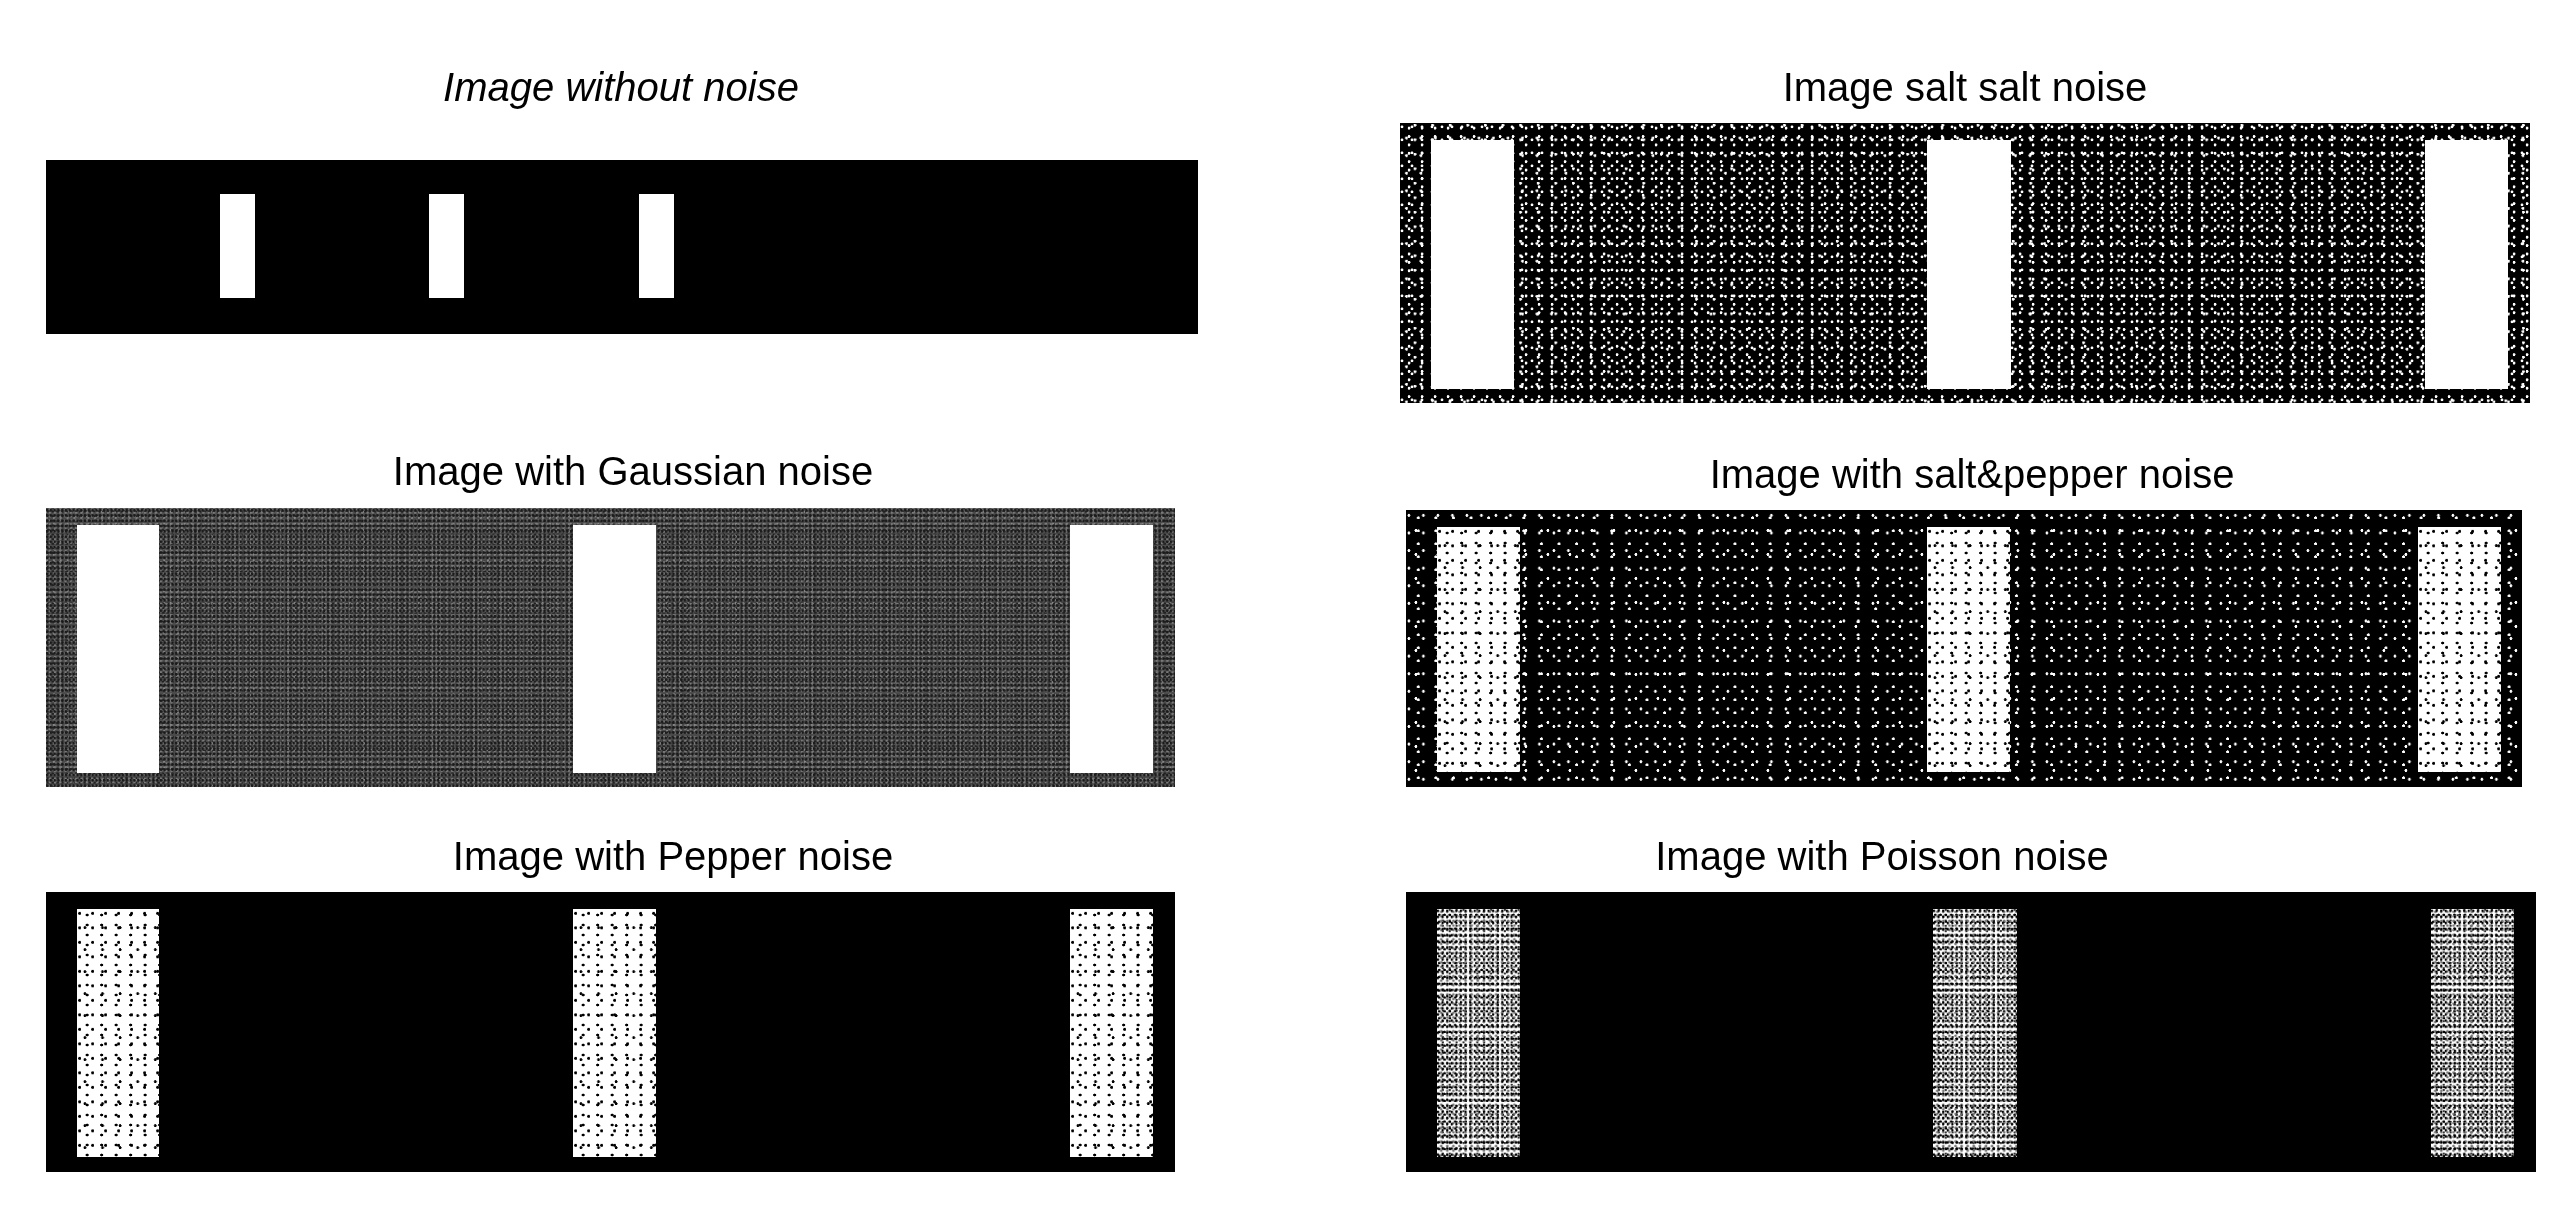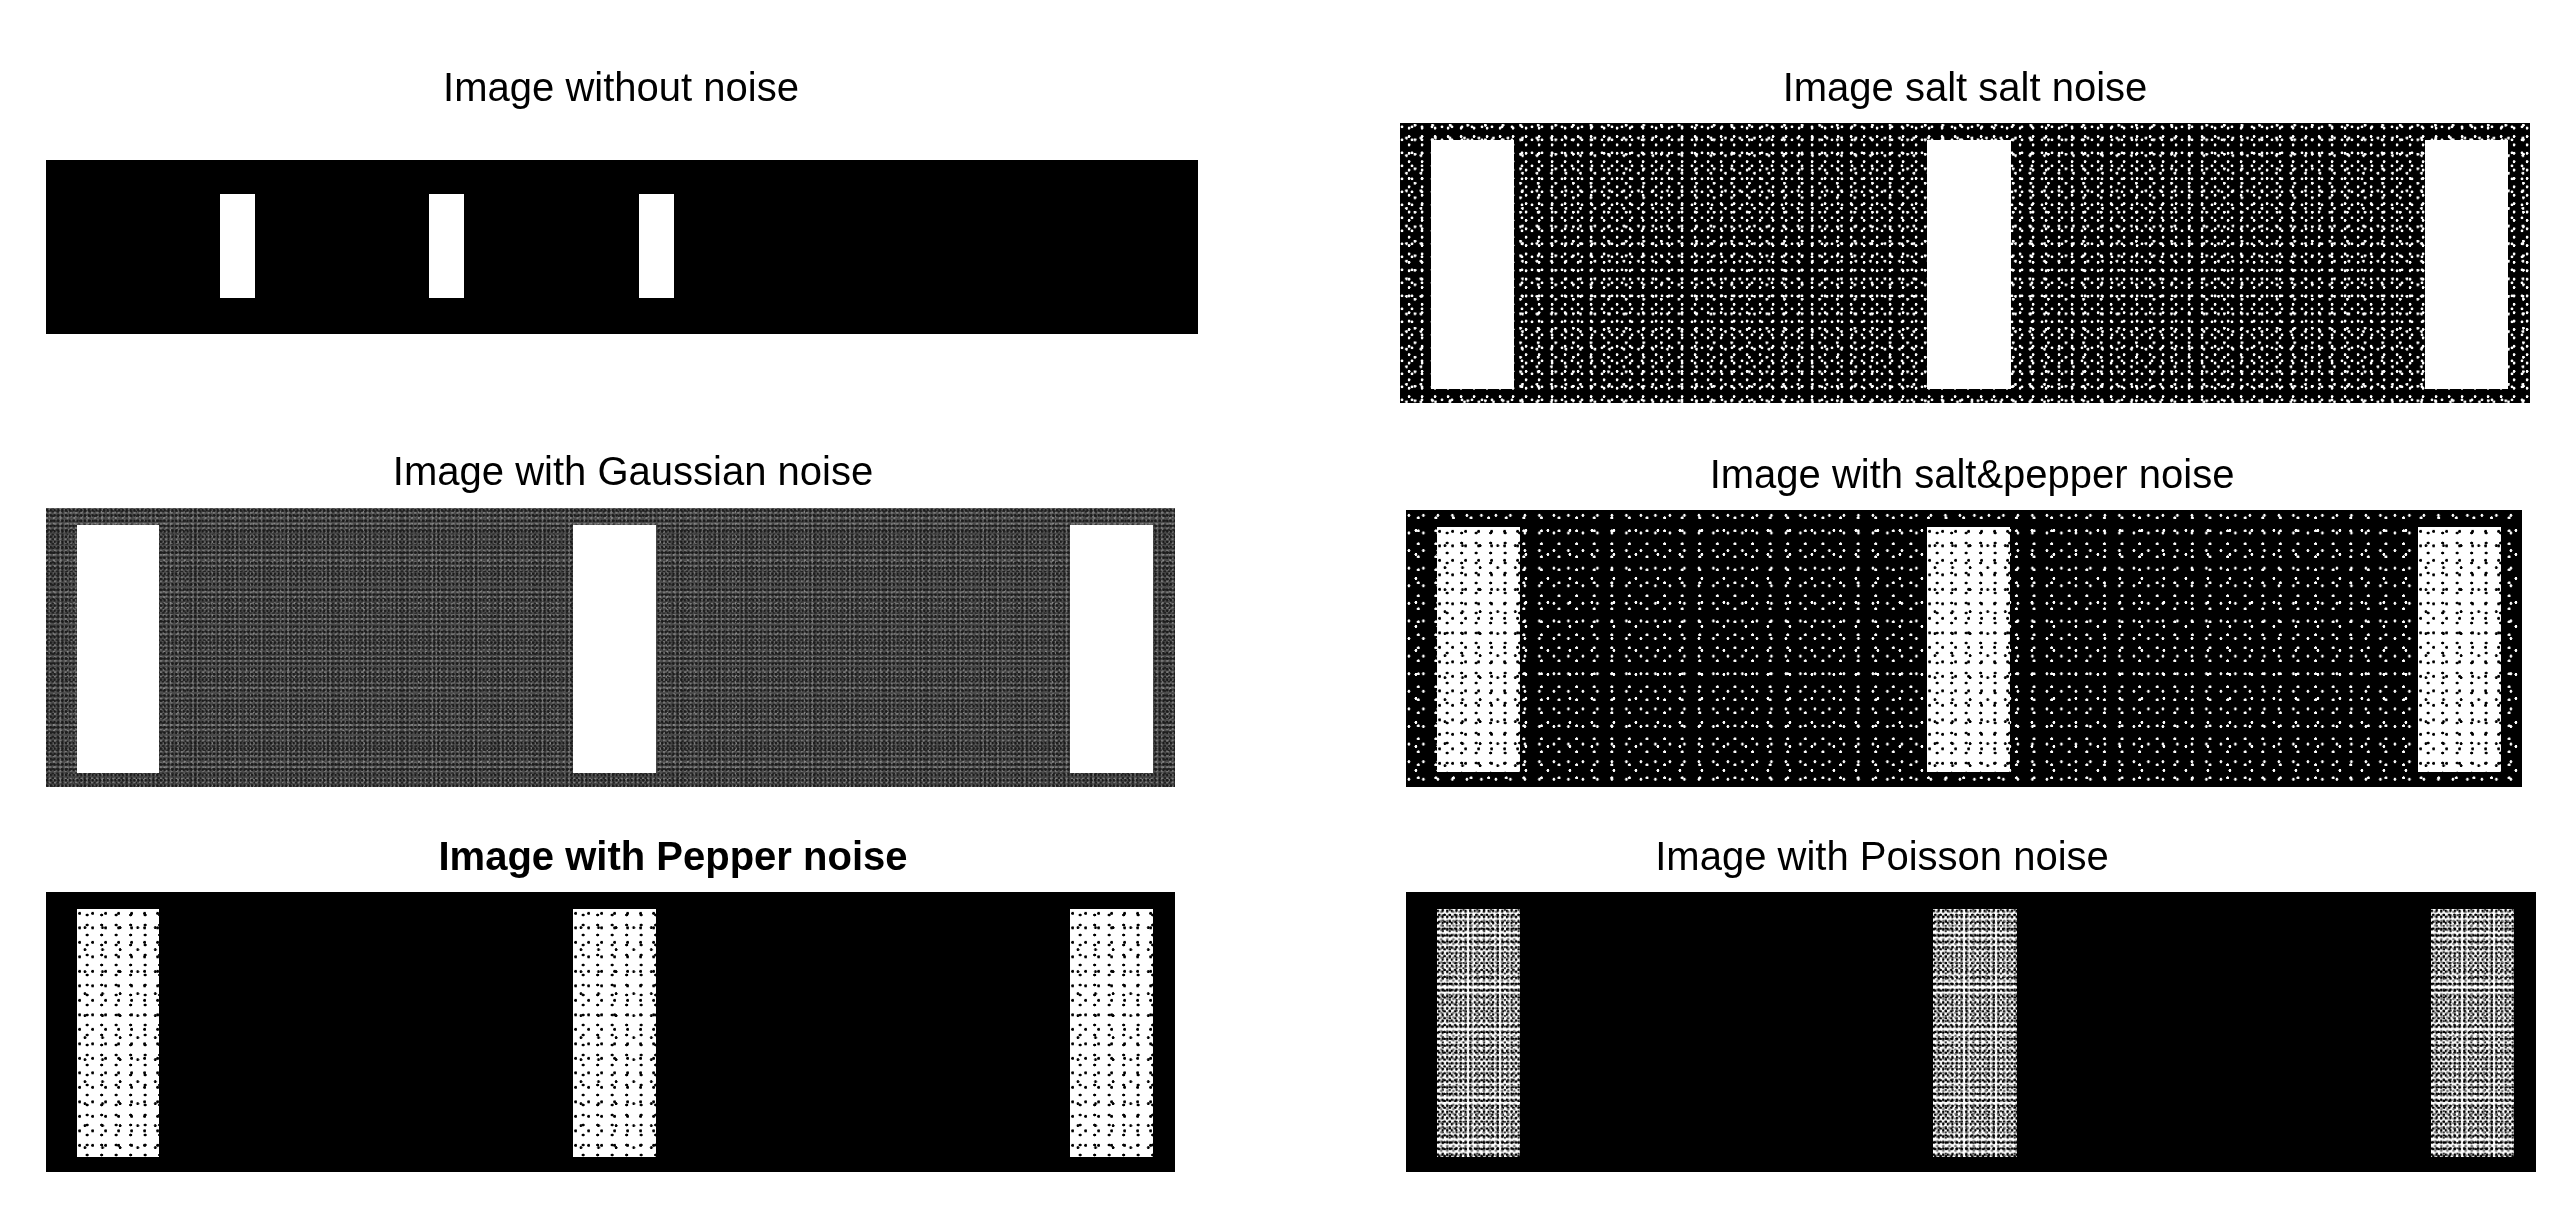--- a/index.html
+++ b/index.html
@@ -37,21 +37,21 @@
     background-image:
       radial-gradient(circle at 20% 30%, #000 1.1px, transparent 1.6px),
       radial-gradient(circle at 70% 60%, #777 1.1px, transparent 1.6px),
       radial-gradient(circle at 45% 85%, #000 1.1px, transparent 1.6px),
       radial-gradient(circle at 85% 15%, #333 1.1px, transparent 1.6px);
     background-size: 4.6px 6.1px, 6.1px 4.6px, 5.3px 6.9px, 6.9px 5.3px; }
 </style>
 </head>
 <body>
 
-<div class="title" style="left:621px; top:67px;">Image without noise</div>
+<div class="title" style="left:621px; top:67px;font-style:italic;">Image without noise</div>
 <div class="panel" style="left:46px; top:160px; width:1152px; height:174px;">
   <div class="bar" style="left:174px; top:34px; width:35px; height:104px;"></div>
   <div class="bar" style="left:383px; top:34px; width:35px; height:104px;"></div>
   <div class="bar" style="left:593px; top:34px; width:35px; height:104px;"></div>
 </div>
 
 <div class="title" style="left:1965px; top:67px;">Image salt salt noise</div>
 <div class="panel salt" style="left:1400px; top:123px; width:1130px; height:280px;">
   <div class="bar" style="left:31px; top:17px; width:83px; height:249px;"></div>
   <div class="bar" style="left:527px; top:17px; width:84px; height:249px;"></div>
@@ -65,21 +65,21 @@
   <div class="bar" style="left:1024px; top:17px; width:83px; height:248px;"></div>
 </div>
 
 <div class="title" style="left:1972px; top:454px;">Image with salt&amp;pepper noise</div>
 <div class="panel sp" style="left:1406px; top:510px; width:1116px; height:277px;">
   <div class="bar bar-pepper" style="left:31px; top:17px; width:83px; height:245px;"></div>
   <div class="bar bar-pepper" style="left:521px; top:17px; width:83px; height:245px;"></div>
   <div class="bar bar-pepper" style="left:1012px; top:17px; width:83px; height:245px;"></div>
 </div>
 
-<div class="title" style="left:673px; top:836px;font-weight:bold;">Image with Pepper noise</div>
+<div class="title" style="left:673px; top:836px;">Image with Pepper noise</div>
 <div class="panel" style="left:46px; top:892px; width:1129px; height:280px;">
   <div class="bar bar-pepper" style="left:31px; top:17px; width:82px; height:248px;"></div>
   <div class="bar bar-pepper" style="left:527px; top:17px; width:83px; height:248px;"></div>
   <div class="bar bar-pepper" style="left:1024px; top:17px; width:83px; height:248px;"></div>
 </div>
 
 <div class="title" style="left:1882px; top:836px;">Image with Poisson noise</div>
 <div class="panel" style="left:1406px; top:892px; width:1130px; height:280px;">
   <div class="bar bar-poisson" style="left:31px; top:17px; width:83px; height:248px;"></div>
   <div class="bar bar-poisson" style="left:527px; top:17px; width:84px; height:248px;"></div>

